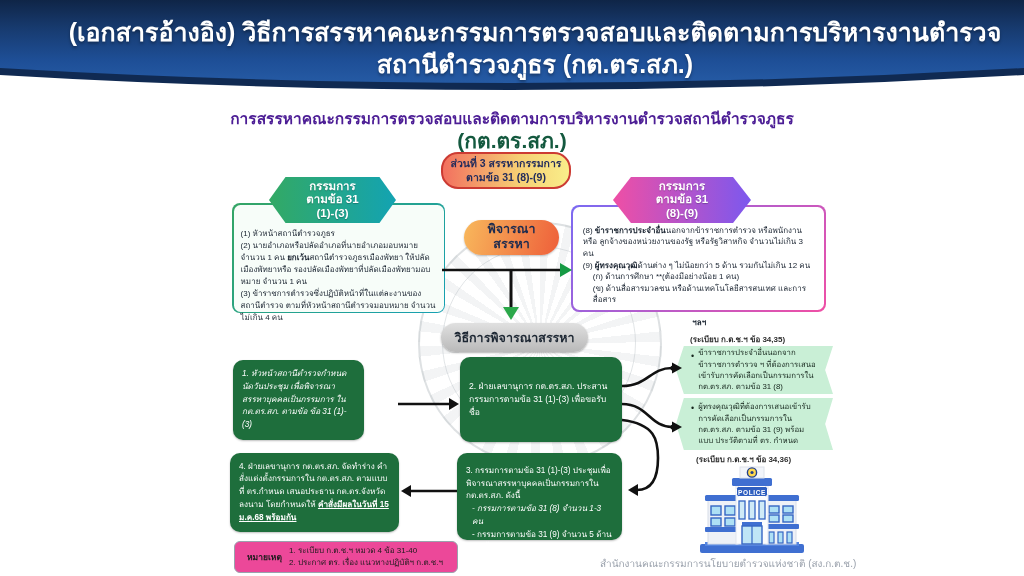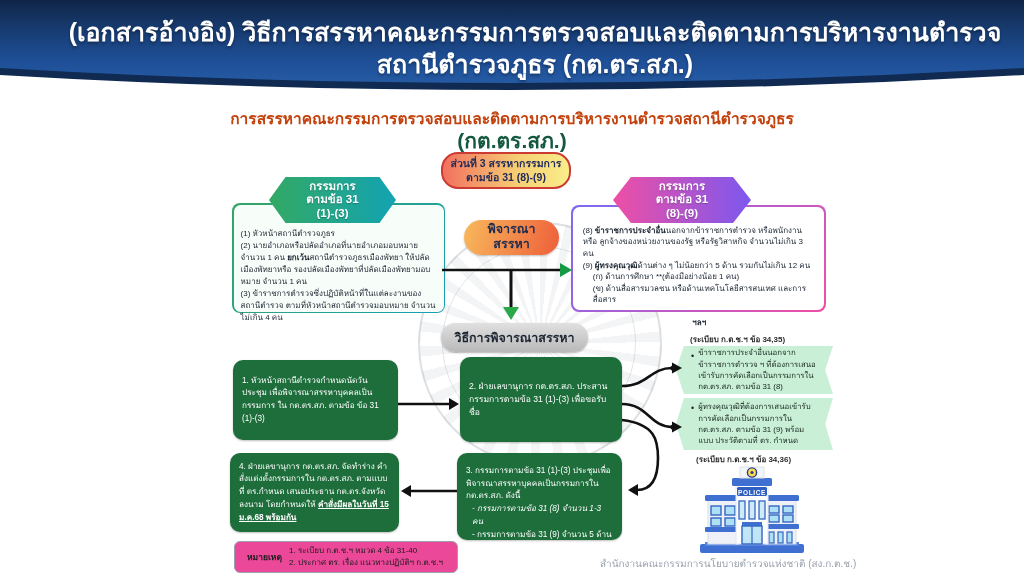--- a/index.html
+++ b/index.html
@@ -9,21 +9,21 @@
 
   
   #header{left:0;top:0;width:1024px;height:98px;
     background:linear-gradient(180deg,#0f2547 0%,#173a6e 28%,#1e4f97 62%,#2a62ad 100%);z-index:1;}
   #header-wave{left:0;top:58px;width:1024px;height:40px;z-index:2;}
   .hline{width:1024px;text-align:center;color:#ffffff;font-weight:700;font-size:25px;
          text-shadow:0 2px 3px rgba(0,0,0,.35);z-index:3;margin-left:23px;}
   #hline1{top:12px;} #hline2{top:44px;}
 
   
-  #title1{left:0;top:106px;width:1024px;text-align:center;color:#c2410c;font-size:15.5px;font-weight:600;}
+  #title1{left:0;top:106px;width:1024px;text-align:center;color:#4c1d95;font-size:15.5px;font-weight:600;}
   #title2{left:0;top:124px;width:1024px;text-align:center;color:#14593f;font-size:21px;font-weight:800;}
 
   #section-pill{left:441px;top:152px;width:126px;height:33px;border-radius:17px;
     border:2px solid #cc3b33;background:linear-gradient(90deg,#f2705f 0%,#f6cf74 60%,#f9ee8a 100%);
     display:flex;flex-direction:column;justify-content:center;align-items:center;z-index:4;}
   #section-pill div{font-size:10.5px;font-weight:800;color:#232c5c;line-height:1.25;}
 
   
   #seal{left:418px;top:222px;width:240px;height:240px;border-radius:50%;z-index:1;
     border:2px solid rgba(160,168,175,.35);
@@ -60,21 +60,21 @@
   #consider-pill div{font-size:12.5px;font-weight:800;color:#1c2b4f;line-height:1.2;font-family:Liberation Mono, monospace;}
   #method-pill{left:441px;top:323px;width:147px;height:29px;border-radius:15px;
     background:linear-gradient(180deg,#e0e0e0,#b9b9b9);display:flex;justify-content:center;align-items:center;
     z-index:5;box-shadow:0 1px 2px rgba(0,0,0,.3);}
   #method-pill span{font-size:12.5px;font-weight:800;color:#1d2733;}
 
   
   .stepbox{background:#1e6e3c;border-radius:10px;color:#ffffff;z-index:3;box-sizing:border-box;
     display:flex;flex-direction:column;justify-content:center;font-size:8.2px;line-height:1.55;
     padding:6px 9px;overflow-wrap:anywhere;box-shadow:0 1px 2px rgba(0,0,0,.25);}
-  #box1{left:233px;top:360px;width:165px;height:80px;}
+  #box1{left:233px;top:360px;width:131px;height:80px;font-style:italic;}
   #box2{left:460px;top:357px;width:162px;height:85px;font-size:8.6px;}
   #box3{left:457px;top:453px;width:165px;height:87px;justify-content:flex-start;padding-top:12px;}
   #box4{left:230px;top:453px;width:169px;height:79px;}
   #box4 .due{font-weight:800;text-decoration:underline;}
 
   
   .ribbon{background:#c9efd6;z-index:3;box-sizing:border-box;color:#15251c;font-size:7.8px;line-height:1.45;
     clip-path:polygon(0 50%,5% 0,100% 0,95% 50%,100% 100%,5% 100%);
     display:flex;align-items:center;padding:4px 14px 4px 15px;overflow-wrap:anywhere;}
   #ribbon1{left:676px;top:346px;width:157px;height:48px;}

